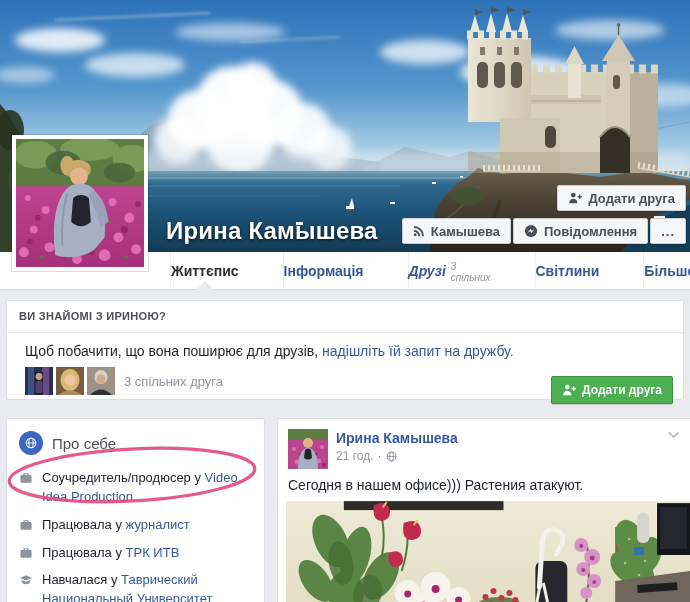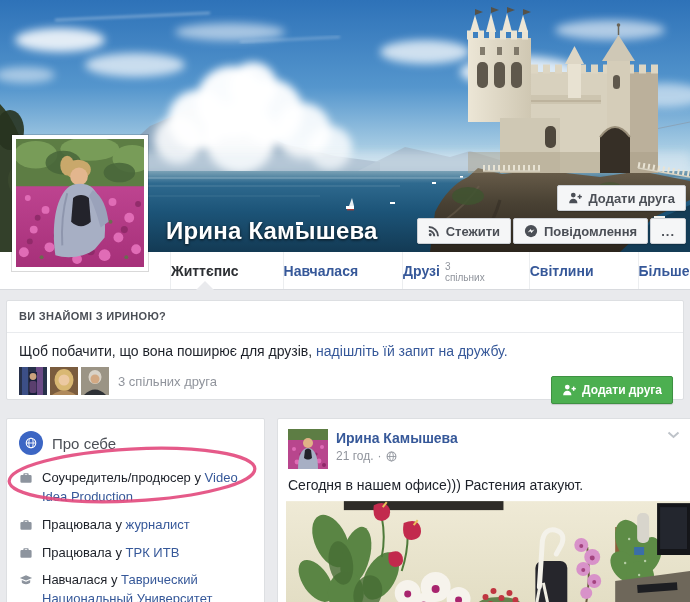--- a/index.html
+++ b/index.html
@@ -31,21 +31,21 @@
        border-top:5px solid #365899;margin-left:7px;margin-top:2px;}
   
   .profile-pic{position:absolute;left:12px;top:135px;width:128px;height:128px;background:#fff;padding:4px;
        box-shadow:0 0 0 1px rgba(0,0,0,.15);z-index:3;cursor:pointer;}
   .profile-pic svg{display:block;}
   
   .card{position:absolute;background:#fff;border:1px solid #dddfe2;border-radius:2px;box-sizing:border-box;}
   .know-card{left:6px;top:300px;width:678px;height:100px;}
   .know-header{height:31px;line-height:31px;padding:0 12px;font-size:11px;font-weight:bold;color:#4b4f56;
        border-bottom:1px solid #e9ebee;letter-spacing:.3px;}
-  .know-body{position:relative;padding:10px 12px 0;}
+  .know-body{position:relative;padding:10px 18px 0;}
   .know-text{font-size:14px;color:#1d2129;}
   .know-text .lnk{color:#365899;cursor:pointer;}
   .mutual-row{display:flex;align-items:center;margin-top:8px;}
   .mutual-avatars{display:flex;gap:3px;}
   .mutual-avatars .fav{width:28px;height:28px;cursor:pointer;}
   .mutual-label{font-size:13px;color:#90949c;margin-left:9px;}
   .btn-green{position:absolute;right:10px;top:43px;height:26px;display:flex;align-items:center;gap:6px;
        background:#4caf50;border:1px solid #3e9142;border-radius:2px;color:#fff;font-size:12px;font-weight:bold;
        padding:0 10px;cursor:pointer;box-shadow:0 1px 1px rgba(0,0,0,.15);}
   
@@ -216,43 +216,43 @@
         <span>Додати друга</span>
       </div>
     </div>
     <div class="cover-btn-row row-actions">
       <div class="btn-cover">
         <svg width="12" height="12" viewBox="0 0 14 14">
           <circle cx="2.6" cy="11.4" r="1.7" fill="#4b4f56"></circle>
           <path d="M1,5.6 a7.4,7.4 0 0 1 7.4,7.4 h-2.2 A5.2,5.2 0 0 0 1,7.8 z" fill="#4b4f56"></path>
           <path d="M1,1.2 a11.8,11.8 0 0 1 11.8,11.8 h-2.2 A9.6,9.6 0 0 0 1,3.4 z" fill="#4b4f56"></path>
         </svg>
-        <span>Стежити</span>
+        <span>Камышева</span>
       </div>
       <div class="btn-cover">
         <svg width="14" height="14" viewBox="0 0 16 16">
           <circle cx="8" cy="8" r="7" fill="#4b4f56"></circle>
           <path d="M4.2,9.6 L7.6,5.6 l1.3,2 3.1,-1.6 -3.5,4.2 -1.3,-2z" fill="#fff"></path>
         </svg>
         <span>Повідомлення</span>
       </div>
       <div class="btn-cover">
         <span style="letter-spacing:1px;">...</span>
       </div>
     </div>
   </div>
 
   <div class="tabbar">
     <div class="tab active" style="width:77px;">
       <span>Життєпис</span>
     </div>
     <div class="tab" style="width:85px;">
-      <span>Навчалася</span>
-    </div>
-    <div class="tab" style="width:101px;">
+      <span>Інформація</span>
+    </div>
+    <div class="tab" style="width:101px;font-style:italic;">
       <span>Друзі</span>
       <span class="sub">3 спільних</span>
     </div>
     <div class="tab" style="width:79px;">
       <span>Світлини</span>
     </div>
     <div class="tab" style="width:76px;">
       <span>Більше</span>
       <span class="caret-down"></span>
     </div>

